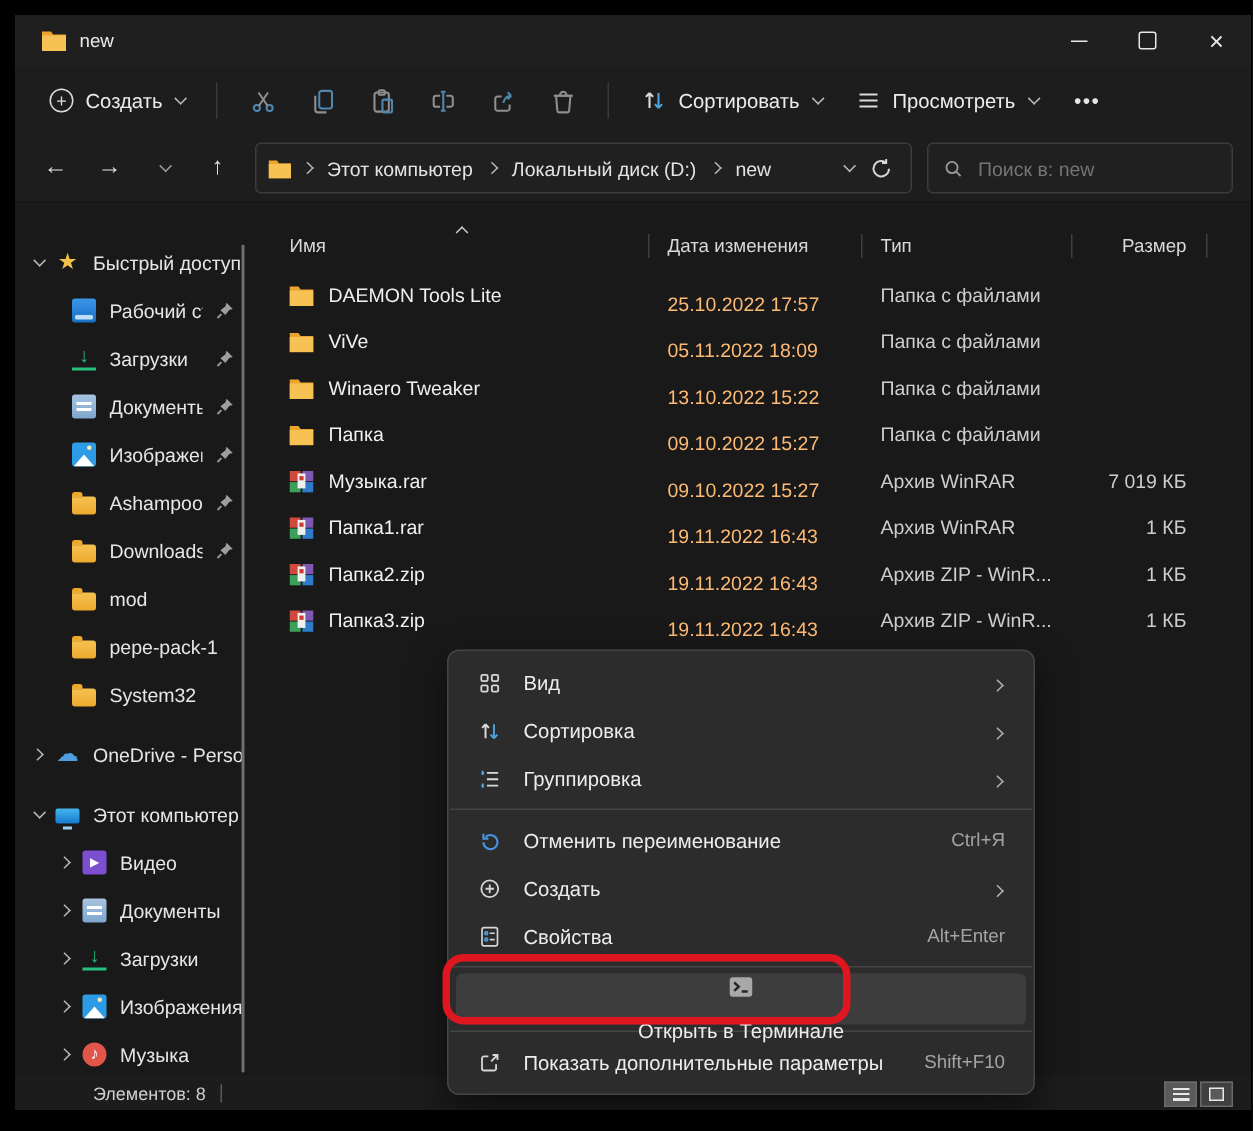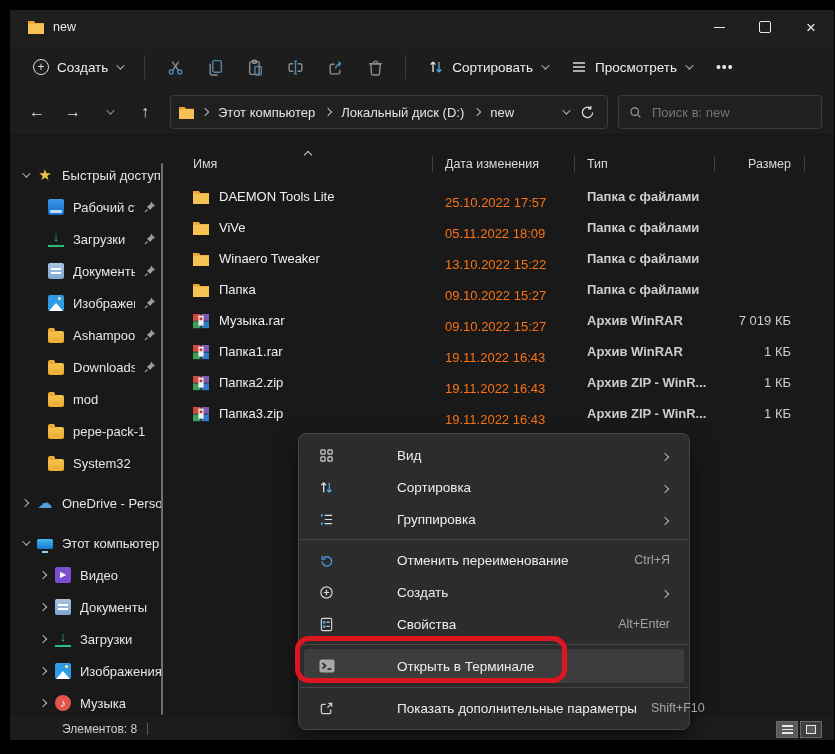--- a/index.html
+++ b/index.html
@@ -81,33 +81,33 @@
   .lheader{display:flex;align-items:center;height:30px;margin:14px 0 2px 20px;font-size:12.5px;color:#d9d9d9;}
   .hcell{position:relative;display:flex;align-items:center;height:100%;box-sizing:border-box;}
   .hcell::after{content:"";position:absolute;right:0;top:7px;height:16px;width:1px;background:#3f3f3f;}
   .h-name{width:250px;padding-left:10px;}
   .h-date{width:142px;padding-left:12px;}
   .h-type{width:140px;padding-left:12px;}
   .h-size{width:90px;justify-content:flex-end;padding-right:14px;}
   .sortcaret{position:absolute;left:122px;top:-2px;color:#cfcfcf;}
   .frow{display:flex;align-items:center;height:31px;margin-left:20px;font-size:13px;}
   .c-name{width:250px;display:flex;align-items:center;gap:10px;padding-left:10px;box-sizing:border-box;color:#f0f0f0;white-space:nowrap;overflow:hidden;}
-  .c-date{width:142px;padding-left:12px;box-sizing:border-box;color:#f97316;margin-top:12px;}
-  .c-type{width:140px;padding-left:12px;box-sizing:border-box;color:#cdcdcd;white-space:nowrap;overflow:hidden;font-weight:bold;}
+  .c-date{width:142px;padding-left:12px;box-sizing:border-box;color:#fdba74;margin-top:12px;}
+  .c-type{width:140px;padding-left:12px;box-sizing:border-box;color:#cdcdcd;white-space:nowrap;overflow:hidden;}
   .c-size{width:90px;text-align:right;padding-right:14px;box-sizing:border-box;color:#cdcdcd;}
   .fico{flex:none;}
 
   
   .cmenu{position:absolute;left:288px;top:423px;width:392px;background:#2c2c2c;border:1px solid #454545;
     border-radius:8px;box-shadow:0 10px 24px rgba(0,0,0,.55);padding:5px 0;box-sizing:border-box;z-index:40;}
   .mi{height:32px;display:flex;align-items:center;gap:14px;padding:0 14px;font-size:13.5px;color:#ededed;margin:0 5px;border-radius:4px;}
-  .mi .mlabel{flex:1;white-space:nowrap;margin-left:48px;}
+  .mi .mlabel{flex:1;white-space:nowrap;}
   .mi .sc{color:#a3a3a3;font-size:12.5px;}
   .mi .sub{color:#b5b5b5;margin-right:2px;}
-  .mi.hl{background:#3d3d3d;height:34px;}
+  .mi.hl{background:#3d3d3d;height:34px;flex-direction:column;}
   .msep{height:1px;background:#454545;margin:4px 1px;}
   .mico{width:17px;height:17px;flex:none;display:flex;align-items:center;justify-content:center;}
 
   
   .redbox{position:absolute;left:285px;top:626px;width:272px;height:47px;border:5px solid #dd161f;
     border-radius:14px;z-index:60;pointer-events:none;box-sizing:border-box;}
 
   
   .statusbar{height:24px;display:flex;align-items:center;background:#1c1c1c;padding:0 8px 0 8px;font-size:12px;color:#cfcfcf;margin-left:44px;}
   .statusbar .sdiv{width:1px;height:12px;background:#5a5a5a;margin-left:10px;}

